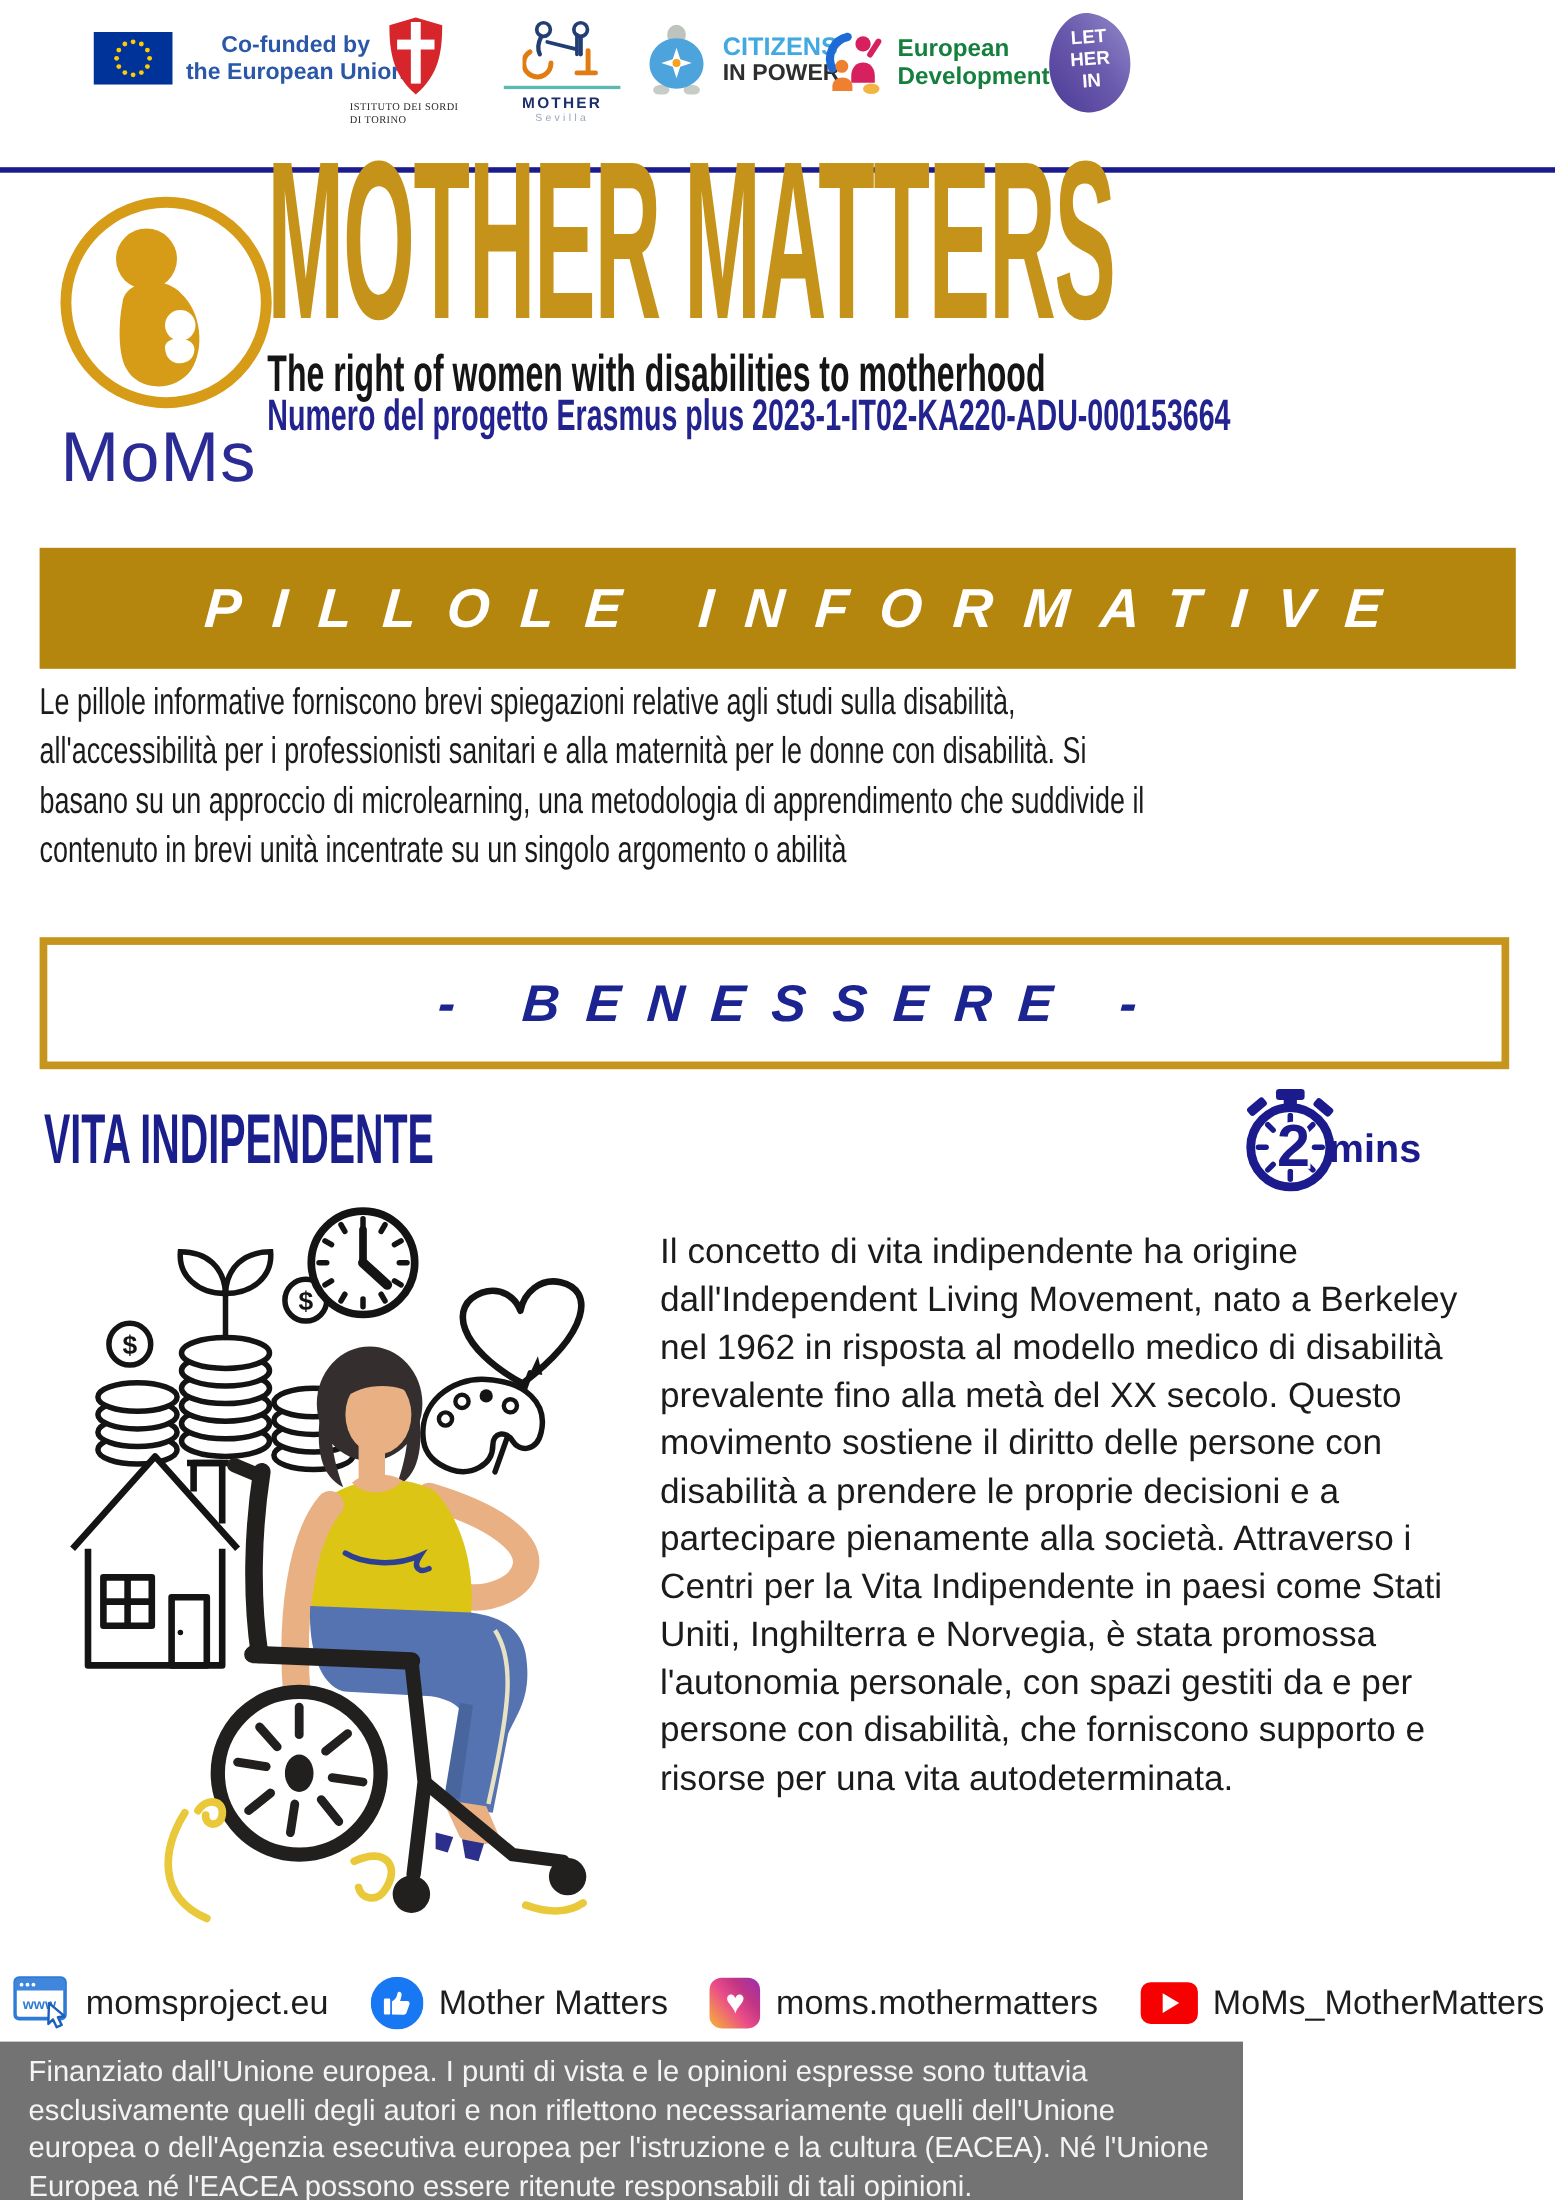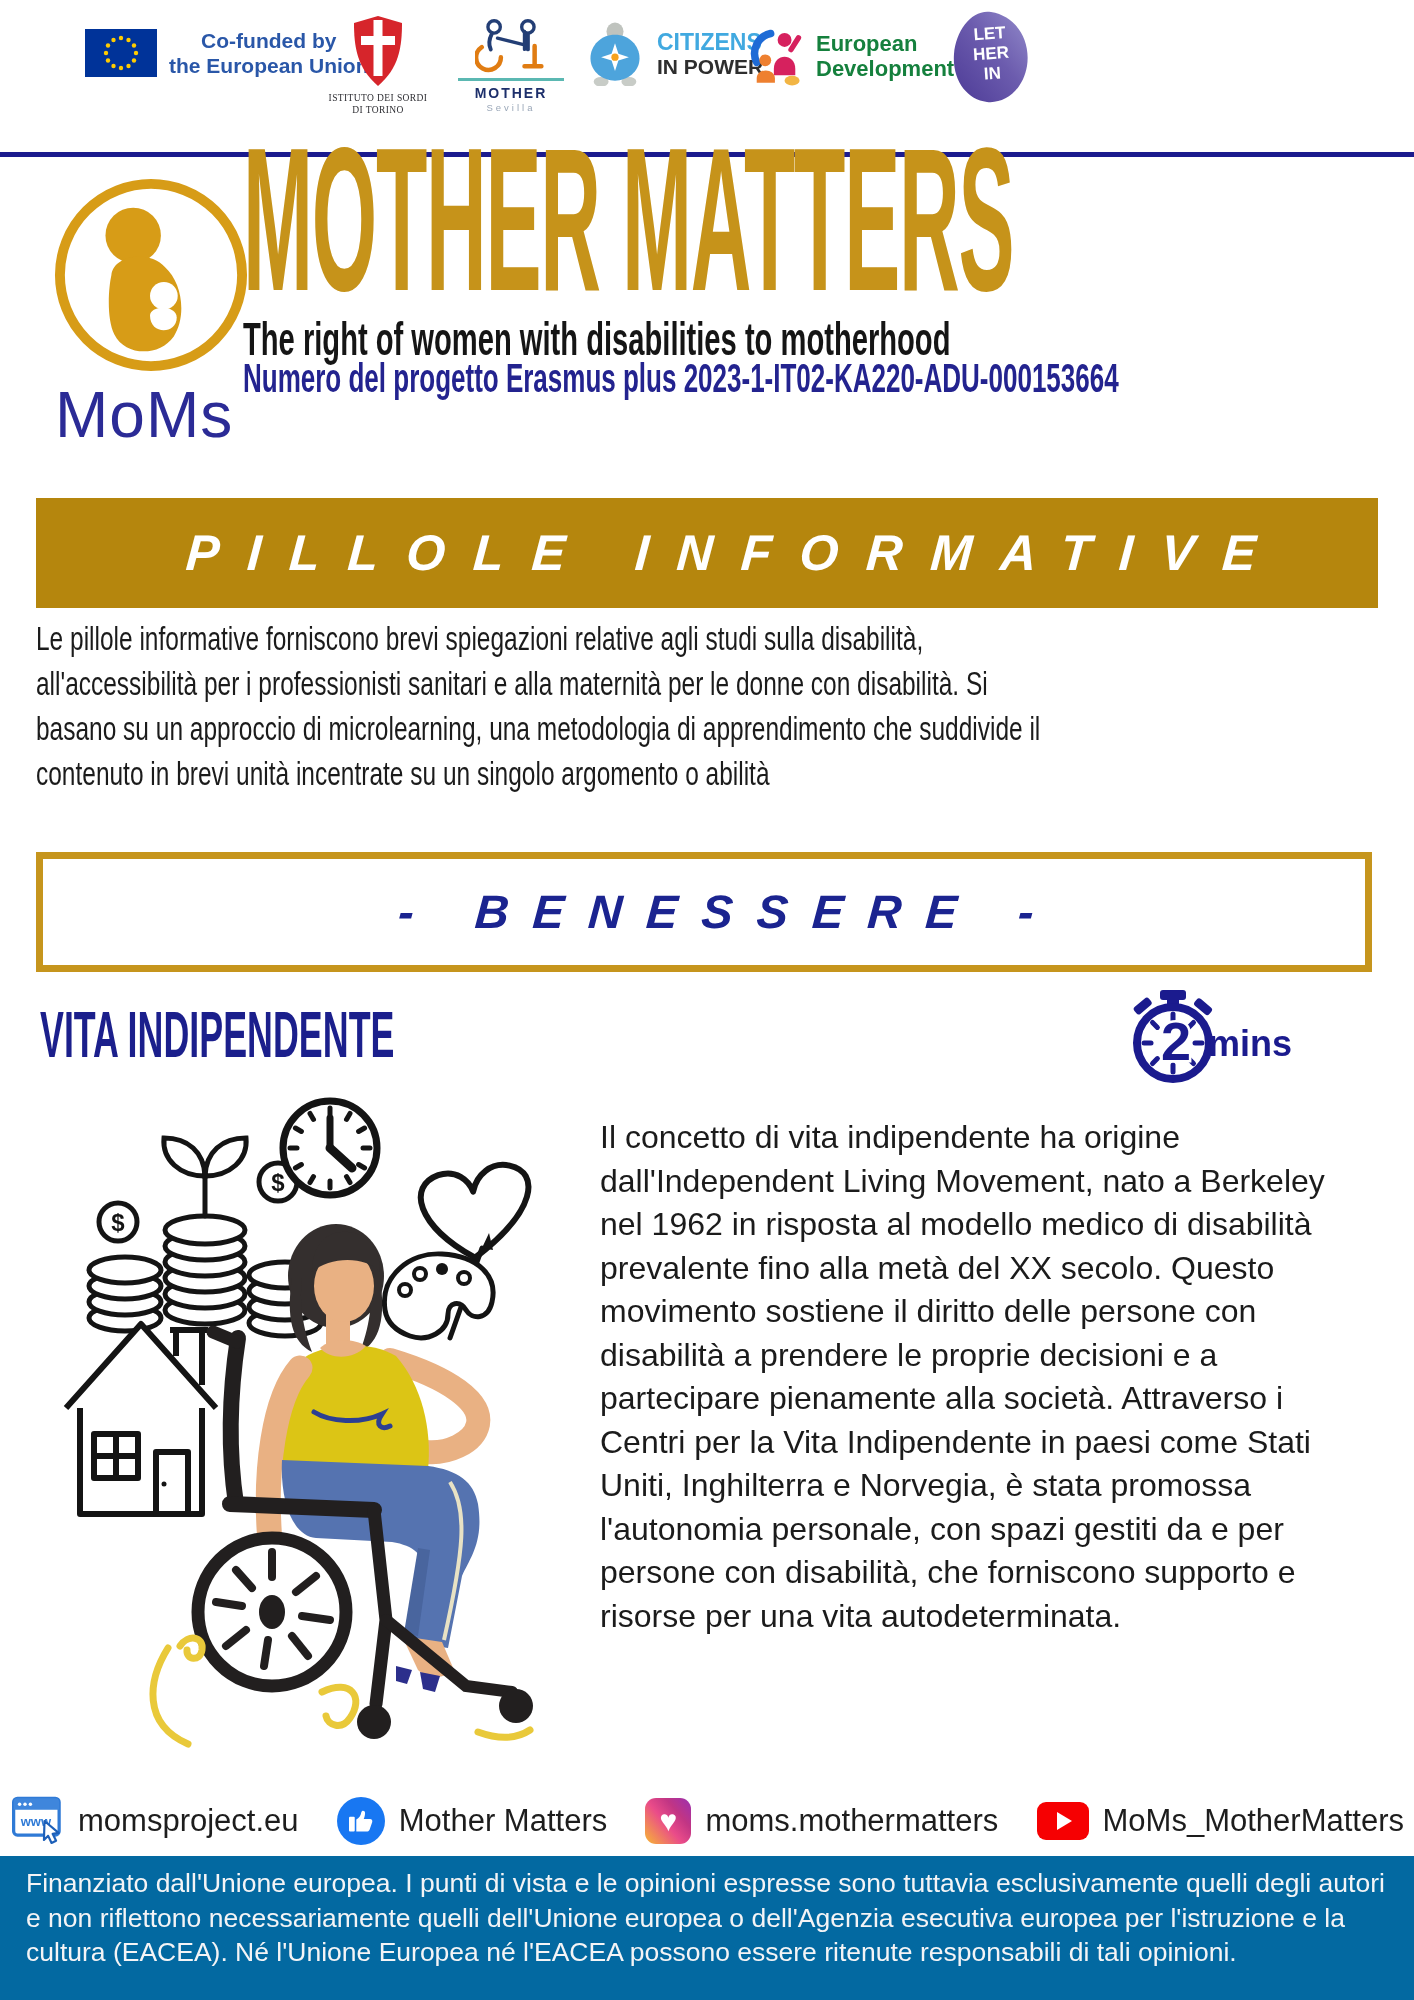--- a/index.html
+++ b/index.html
@@ -4,21 +4,21 @@
 <style>
   html,body{margin:0;padding:0;background:#fff;}
   .page{position:relative;width:1414px;height:2000px;background:#fff;overflow:hidden;
         font-family:"Liberation Sans",sans-serif;color:#1a1a1a;}
   .abs{position:absolute;}
   .squeeze{transform-origin:0 0;white-space:nowrap;}
 
   
   .logo-item{position:absolute;display:flex;align-items:center;gap:12px;}
   .eu-text{color:#2A57A8;font-weight:bold;font-size:21px;line-height:1.2;text-align:center;}
-  .sordi-wrap{position:absolute;width:120px;text-align:center;}
+  .sordi-wrap{position:absolute;width:120px;}
   .sordi-caption{font-family:"Liberation Serif",serif;font-size:9.5px;color:#2E2E33;line-height:1.25;margin-top:3px;letter-spacing:.4px;}
   .cocemfe-wrap{position:absolute;width:118px;text-align:center;}
   .cocemfe-line{height:3px;background:#5BB8B2;margin:2px 6px 4px 6px;}
   .cocemfe-name{color:#1D2F6B;font-weight:bold;font-size:14px;letter-spacing:2px;}
   .cocemfe-sub{color:#9AA7B8;font-size:9.5px;letter-spacing:3px;margin-top:1px;}
   .cip-text1{color:#41A9E0;font-weight:bold;font-size:23px;line-height:1.05;}
   .cip-text2{color:#2E2E2E;font-weight:bold;font-size:21px;line-height:1.1;}
   .eudev-text{color:#15803d;font-weight:bold;font-size:22px;line-height:1.15;}
   .letherin-text{position:absolute;left:0;top:14px;width:100%;text-align:center;color:#fff;font-weight:bold;
                  font-size:17px;line-height:1.18;transform:rotate(-4deg);}
@@ -59,21 +59,21 @@
   .social-row{position:absolute;left:12px;top:1790px;width:1392px;height:62px;display:flex;
               align-items:center;justify-content:space-between;}
   .social-item{display:flex;align-items:center;gap:14px;font-size:31px;color:#1D1D1D;}
   .ig-icon{width:46px;height:46px;border-radius:11px;display:flex;align-items:center;justify-content:center;
            background:linear-gradient(50deg,#F7B733 0%,#EA4C89 45%,#C13584 70%,#9B30B0 100%);}
   .ig-heart{color:#fff;font-size:30px;line-height:1;}
   .yt-icon{width:52px;height:38px;border-radius:9px;background:#F60002;display:flex;align-items:center;justify-content:center;}
   .yt-tri{width:0;height:0;border-left:15px solid #fff;border-top:9px solid transparent;border-bottom:9px solid transparent;margin-left:4px;}
 
   
-  .footer{position:absolute;left:0;top:1856px;width:1414px;height:144px;background:#0369a1;}
+  .footer{position:absolute;left:0;top:1856px;width:1130px;height:144px;background:#737373;}
   .footer p{margin:0;padding:10px 26px;color:#F4F4F6;font-size:26.5px;line-height:34.5px;}
 </style>
 </head>
 <body>
 
 <div class="page">
 
   <div class="logo-item" style="left:85px;top:28px;">
     <svg width="72" height="48" viewBox="0 0 72 48">
       <rect x="0" y="0" width="72" height="48" fill="#003399"></rect>

